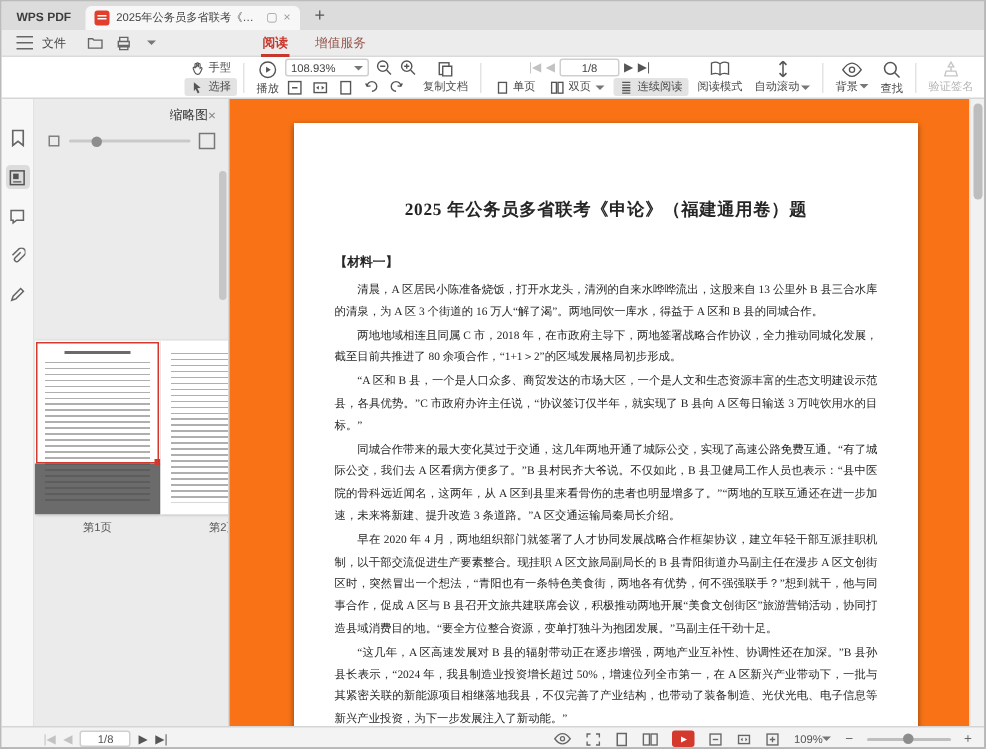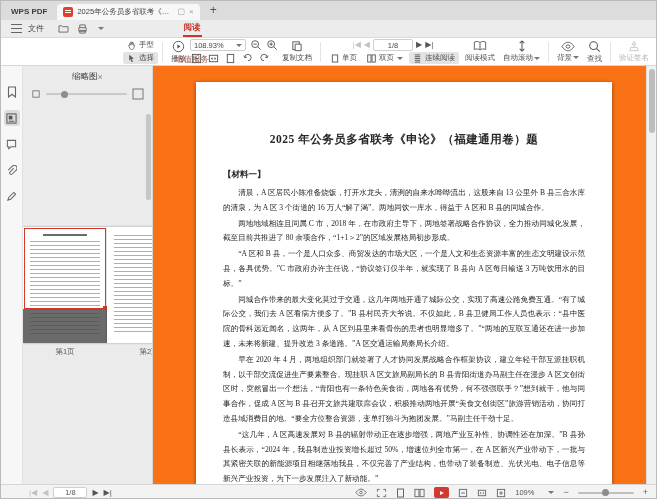--- a/index.html
+++ b/index.html
@@ -17,21 +17,21 @@
   .tab-mini { font-size:8px; color:#9a9a9a; line-height:8px; }
   .newtab { font-size:12px; color:#555; padding:0 10px 3px 10px; }
 
   
   .menubar { height:18px; background:#ececec; display:flex; align-items:center; padding:0 8px; border-bottom:1px solid #dadada; }
   .hamburger { width:11px; height:9px; border-top:1.5px solid #666; border-bottom:1.5px solid #666; position:relative; margin:0 6px 0 2px; }
   .hamburger:before { content:""; position:absolute; top:2.5px; left:0; right:0; height:1.5px; background:#666; }
   .menu-label { font-size:8px; color:#444; margin-right:10px; }
   .mini-btn { margin:0 4px; display:flex; align-items:center; }
   .caret { width:0; height:0; border-left:3px solid transparent; border-right:3px solid transparent; border-top:3.5px solid #777; margin:0 6px; }
-  .ribbon-tabs { display:flex; gap:16px; margin-left:64px; height:100%; align-items:center;flex-direction:column; }
+  .ribbon-tabs { display:flex; gap:16px; margin-left:64px; height:100%; align-items:center; }
   .rtab { font-size:8.5px; position:relative; padding:2px 1px; }
   .rtab.active { color:#c7372b; font-weight:bold; }
   .rtab.active:after { content:""; position:absolute; left:0; right:0; bottom:-1px; height:2px; background:#c7372b; }
   .rtab.idle { color:#96564e; }
 
   
   .toolbar { height:28px; background:#fff; border-bottom:1px solid #d6d6d6; display:flex; align-items:center; padding-left:122px; }
   .tsep { width:1px; height:20px; background:#e3e3e3; margin:0 4px; flex:0 0 auto; }
   .stack2 { display:flex; flex-direction:column; justify-content:center; gap:1px; }
   .tool-row { display:flex; align-items:center; gap:3px; font-size:7.5px; color:#4c4c4c; padding:1px 4px; border-radius:2px; white-space:nowrap; }
@@ -52,21 +52,21 @@
   .navglyph.dim { color:#c2c2c2; }
   svg.ic { display:block; }
 
   
   .appbody { display:flex; height:418px; }
   .rail { width:22px; background:#f7f7f7; border-right:1px solid #e2e2e2; display:flex; flex-direction:column; align-items:center; padding-top:18px; gap:10px; }
   .rail .ritem { width:16px; height:16px; display:flex; align-items:center; justify-content:center; border-radius:3px; }
   .rail .ritem.active { background:#dcdcdc; }
 
   .panel { width:130px; background:#ebebeb; border-right:1px solid #d8d8d8; position:relative; display:flex; flex-direction:column; }
-  .panel-head { display:flex; align-items:center; justify-content:center; padding:5px 8px 3px 8px; font-size:8.5px; color:#333; }
+  .panel-head { display:flex; align-items:center; justify-content:flex-end; padding:5px 8px 3px 8px; font-size:8.5px; color:#333; }
   .panel-close { color:#888; font-size:9px; }
   .sliderrow { display:flex; align-items:center; gap:5px; padding:2px 8px 6px 8px; }
   .slider-track { flex:1; height:2px; background:#c9c9c9; border-radius:1px; position:relative; }
   .slider-handle { position:absolute; left:18%; top:-2.5px; width:7px; height:7px; border-radius:50%; background:#8d8d8d; }
   .thumbs { flex:1; overflow:hidden; display:flex; flex-direction:row; align-items:center; padding-top:2px; }
   .thumb-wrap { display:flex; flex-direction:column; align-items:center; margin-bottom:9px; }
   .thumb { width:84px; height:116px; background:#fff; box-shadow:0 0 2px rgba(0,0,0,.35); position:relative; overflow:hidden; }
   .fake-text { position:absolute; left:7px; right:7px; top:14px; bottom:8px;
      background:repeating-linear-gradient(#9b9b9b 0 1px, transparent 1px 4px); opacity:.8; }
   .fake-title { position:absolute; left:20px; right:20px; top:7px; height:2px; background:#6a6a6a; }
@@ -86,21 +86,21 @@
   .v-scroll { position:absolute; right:0; top:0; bottom:0; width:10px; background:#f1f1f1; border-left:1px solid #dcdcdc; }
   .v-thumb { position:absolute; top:3px; left:1.5px; width:6px; height:64px; background:#bdbdbd; border-radius:3px; }
 
   
   .statusbar { height:16px; background:#f3f3f3; border-top:1px solid #d5d5d5; display:flex; align-items:center; font-size:7.5px; color:#555; padding:0 6px; }
   .st-left { display:flex; align-items:center; gap:5px; margin-left:22px; }
   .st-pagebox { width:34px; height:11px; background:#fff; border:1px solid #cfcfcf; border-radius:2px; text-align:center; line-height:10px; }
   .st-right { margin-left:auto; display:flex; align-items:center; gap:9px; padding-right:2px; }
   .red-btn { width:15px; height:11px; background:#d3392c; border-radius:2px; display:flex; align-items:center; justify-content:center; }
   .red-btn .tri { width:0; height:0; border-left:4px solid #fff; border-top:2.5px solid transparent; border-bottom:2.5px solid transparent; }
-  .st-zoom { display:flex; align-items:center; gap:14px; }
+  .st-zoom { display:flex; align-items:center; gap:0; }
   .minus, .plus { font-size:9px; color:#666; line-height:9px; }
   .st-slider { width:56px; height:2px; background:#bfbfbf; border-radius:1px; position:relative; }
   .st-handle { position:absolute; left:44%; top:-2.5px; width:7px; height:7px; background:#8d8d8d; border-radius:50%; }
 </style>
 </head>
 <body>
 
 <div class="window">
 
   <div class="tabbar">

